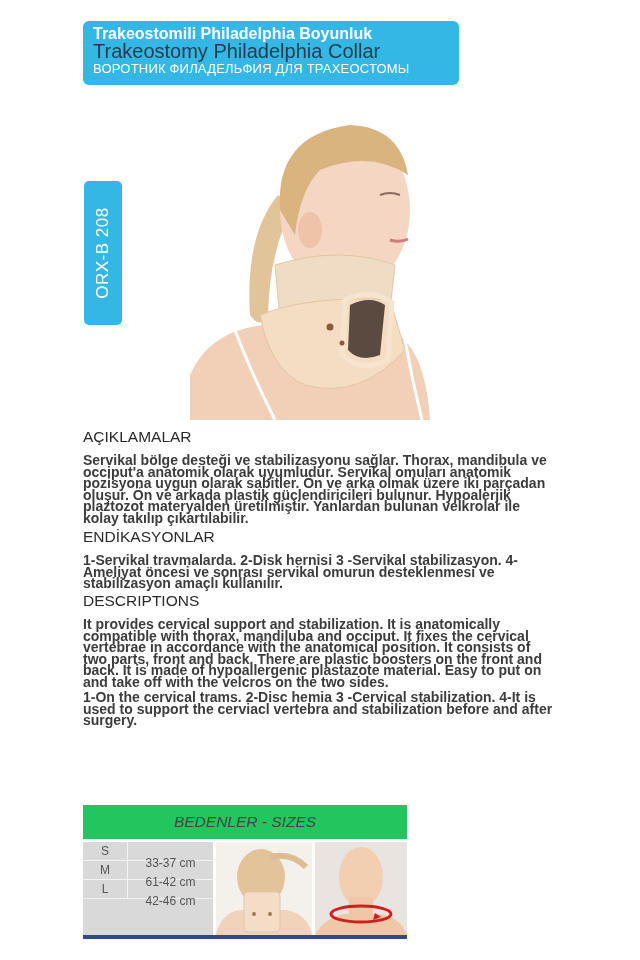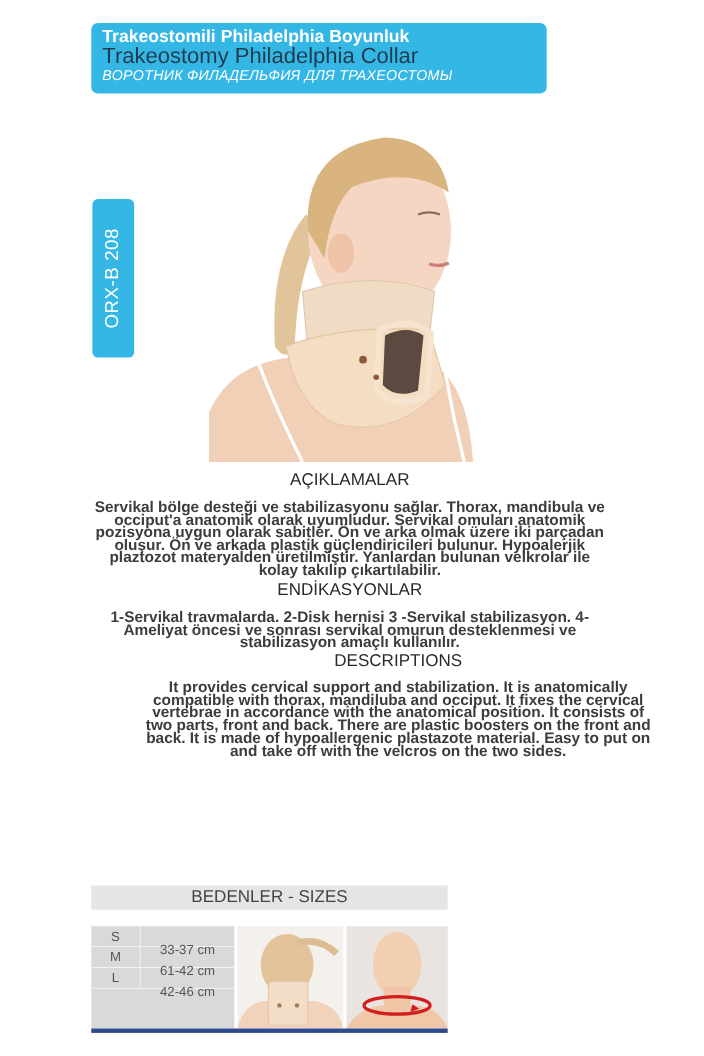--- a/index.html
+++ b/index.html
@@ -1,52 +1,52 @@
 <!DOCTYPE html>
 <html><head>
 <meta charset="utf-8">
 <style>
   * { box-sizing: border-box; margin: 0; padding: 0; }
   html, body { width: 640px; height: 960px; background: #ffffff; overflow: hidden; }
   body { position: relative; font-family: "Liberation Sans", sans-serif; color: #333; }
 
   .title-box {
-    position: absolute; left: 83px; top: 21px; width: 414px; height: 64px;
+    position: absolute; left: 83px; top: 21px; width: 376px; height: 64px;
     background: #35b7e6; border-radius: 6px; padding: 3px 10px;
     color: #fff;
   }
   .title-tr { font-size: 16px; font-weight: bold; line-height: 19px; color: #ffffff; }
   .title-en { font-size: 20px; line-height: 17px; color: #1f3b4d; }
-  .title-ru { font-size: 13px; line-height: 17px; color: #ffffff; letter-spacing: 0.2px; font-style: italic; }
+  .title-ru { font-size: 13px; line-height: 17px; color: #ffffff; letter-spacing: 0.2px; }
 
   .code-tab {
     position: absolute; left: 84px; top: 181px; width: 38px; height: 144px;
     background: #35b7e6; border-radius: 5px;
     display: flex; align-items: center; justify-content: center;
   }
   .code-tab span {
     display: block; transform: rotate(-90deg); white-space: nowrap;
     color: #fff; font-size: 17px; letter-spacing: 0.5px;
   }
 
   .hero {
     position: absolute; left: 190px; top: 115px; width: 260px; height: 305px;
   }
 
-  .section { position: absolute; left: 83px; width: 470px; text-align: center; }
+  .section { position: absolute; left: 83px; width: 470px; }
   .section h2 { font-size: 15.5px; font-weight: normal; color: #2a2a2a; line-height: 18px; margin-bottom: 9px; }
   .section p { font-size: 14px; line-height: 11.6px; color: #3c3c3c; font-weight: bold; }
 
   .sizes {
     position: absolute; left: 83px; top: 805px; width: 324px; height: 133px;
   }
   .sizes-head {
-    position: absolute; left: 0; top: 0; width: 324px; height: 22px;
-    background: #e5e5e5; display: flex; align-items: center; justify-content: center;
-    font-size: 15.5px; color: #444;
+    position: absolute; left: 0; top: 0; width: 324px; height: 34px;
+    background: #22c55e; display: flex; align-items: center; justify-content: center;
+    font-size: 15.5px; color: #444; font-style: italic;
   }
   .size-table {
     position: absolute; left: 0; top: 37px; width: 130px; height: 93px; background: #d9d9d9;
   }
   .size-row { display: flex; height: 19px; border-bottom: 1px solid #f2f2f2; }
   .size-row .c1 { width: 45px; text-align: center; font-size: 12px; color: #555; line-height: 18px; border-right: 1px solid #f2f2f2; }
   .size-row .c2 { flex: 1; text-align: center; font-size: 12px; color: #555; line-height: 18px; margin-top: 12px; }
   .size-photo1 { position: absolute; left: 133px; top: 37px; width: 96px; height: 93px; background: #f4f0ec; overflow: hidden; }
   .size-photo2 { position: absolute; left: 232px; top: 37px; width: 92px; height: 93px; background: #e9e4df; overflow: hidden; }
   .sizes-bar { position: absolute; left: 0; top: 130px; width: 324px; height: 4px; background: #2d4a8f; }
@@ -97,26 +97,27 @@
 <div class="section" style="top: 428px;">
   <h2>AÇIKLAMALAR</h2>
   <p>Servikal bölge desteği ve stabilizasyonu sağlar. Thorax, mandibula ve occiput'a anatomik olarak uyumludur. Servikal omuları anatomik pozisyona uygun olarak sabitler. Ön ve arka olmak üzere iki parçadan oluşur. Ön ve arkada plastik güçlendiricileri bulunur. Hypoalerjik plaztozot materyalden üretilmiştir. Yanlardan bulunan velkrolar ile kolay takılıp çıkartılabilir.</p>
 </div>
 
 <div class="section" style="top: 528px;">
   <h2>ENDİKASYONLAR</h2>
   <p>1-Servikal travmalarda. 2-Disk hernisi 3 -Servikal stabilizasyon. 4-Ameliyat öncesi ve sonrası servikal omurun desteklenmesi ve stabilizasyon amaçlı kullanılır.</p>
 </div>
 
-<div class="section" style="top: 592px; margin-left: 44px;">
+<div class="section" style="top: 592px;">
   <h2>DESCRIPTIONS</h2>
   <p>It provides cervical support and stabilization. It is anatomically compatible with thorax, mandiluba and occiput. It fixes the cervical vertebrae in accordance with the anatomical position. It consists of two parts, front and back. There are plastic boosters on the front and back. It is made of hypoallergenic plastazote material. Easy to put on and take off with the velcros on the two sides.</p>
 </div>
 
 <div class="section" style="top: 692px;">
+  <p>1-On the cervical trams. 2-Disc hemia 3 -Cervical stabilization. 4-It is used to support the cerviacl vertebra and stabilization before and after surgery.</p>
 </div>
 
 <div class="sizes">
   <div class="sizes-head">BEDENLER - SIZES</div>
   <div class="size-table">
     <div class="size-row">
       <div class="c1">S</div>
       <div class="c2">33-37 cm</div>
     </div>
     <div class="size-row">

